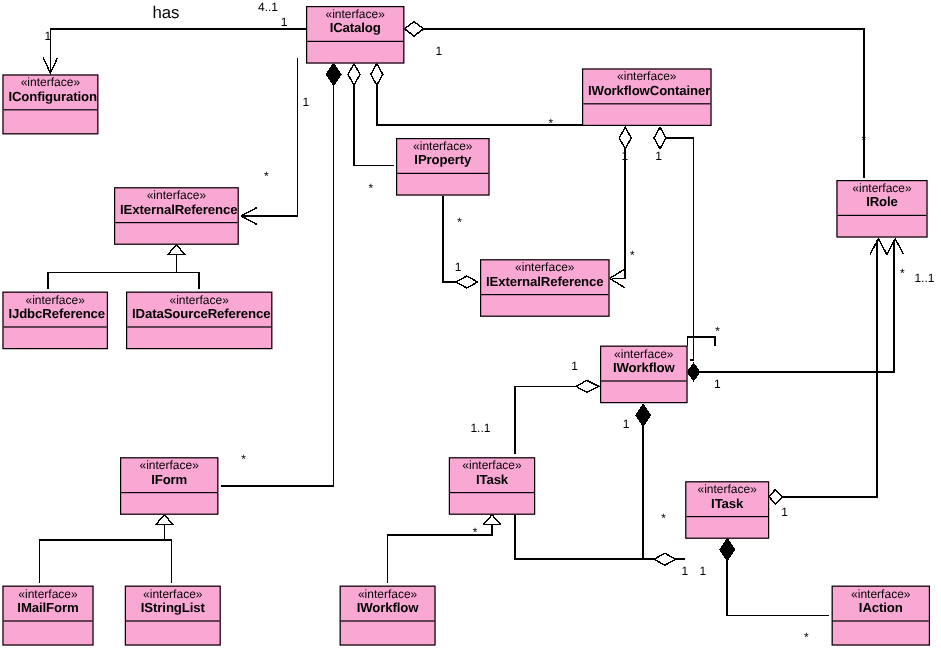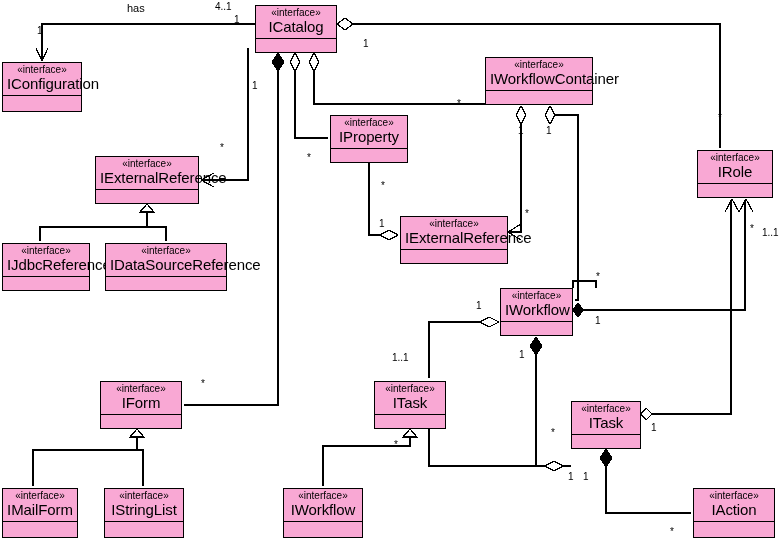--- a/index.html
+++ b/index.html
@@ -38,39 +38,39 @@
   }
   .uml-stereotype {
     display: block;
     font-size: 10px;
     font-weight: normal;
     color: #000000;
     white-space: nowrap;
   }
   .uml-name {
     display: block;
-    font-size: 15px;
-    font-weight: normal;
+    font-size: 11px;
+    font-weight: bold;
     color: #000000;
     white-space: nowrap;
     letter-spacing: -0.1px;
   }
   .uml-attrs {
     height: 16px;
   }
   .edge-label {
     position: absolute;
     font-size: 10px;
     color: #000000;
     white-space: nowrap;
     z-index: 6;
     line-height: 1;
   }
   .edge-label.assoc-name {
-    font-size: 11px;
+    font-size: 14px;
   }
 </style>
 </head>
 <body>
 
 <div id="diagram-root">
 
   <svg id="edge-layer" width="784" height="543" viewBox="0 0 784 543" xmlns="http://www.w3.org/2000/svg">
     <g fill="none" stroke="#000000" stroke-width="1.2" shape-rendering="crispEdges">
 

